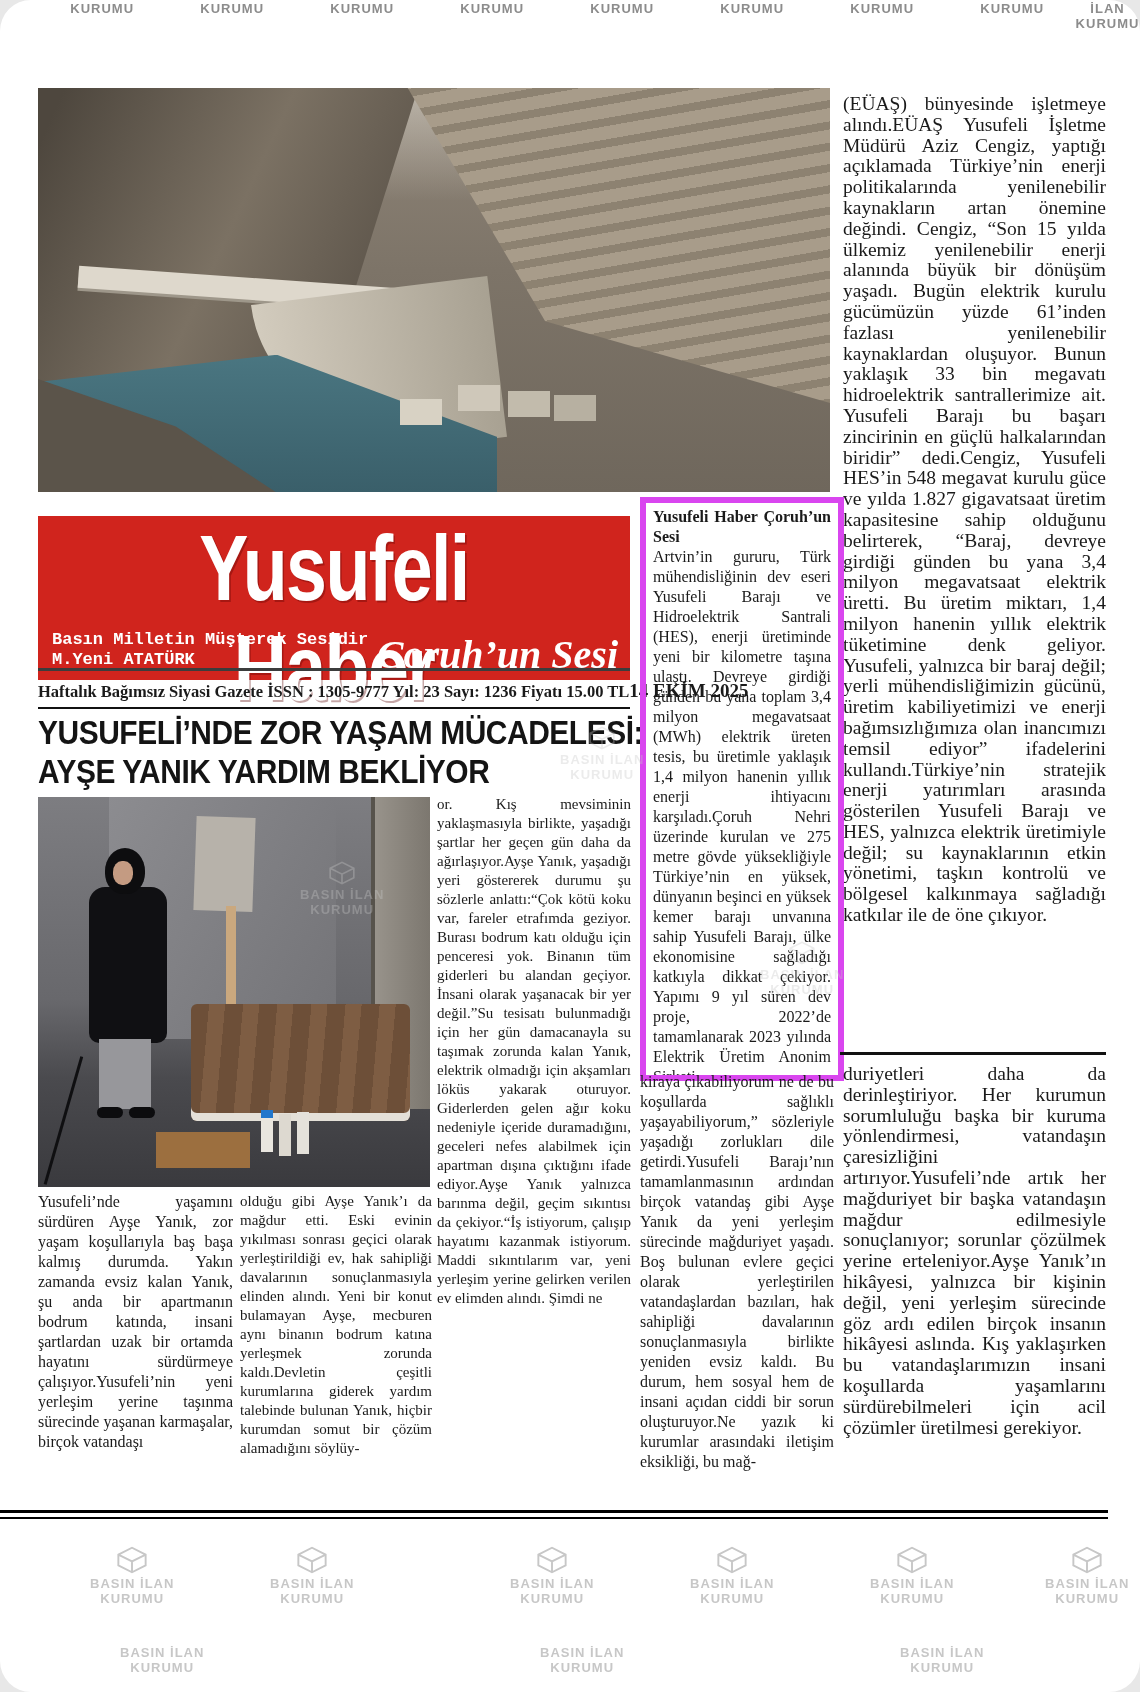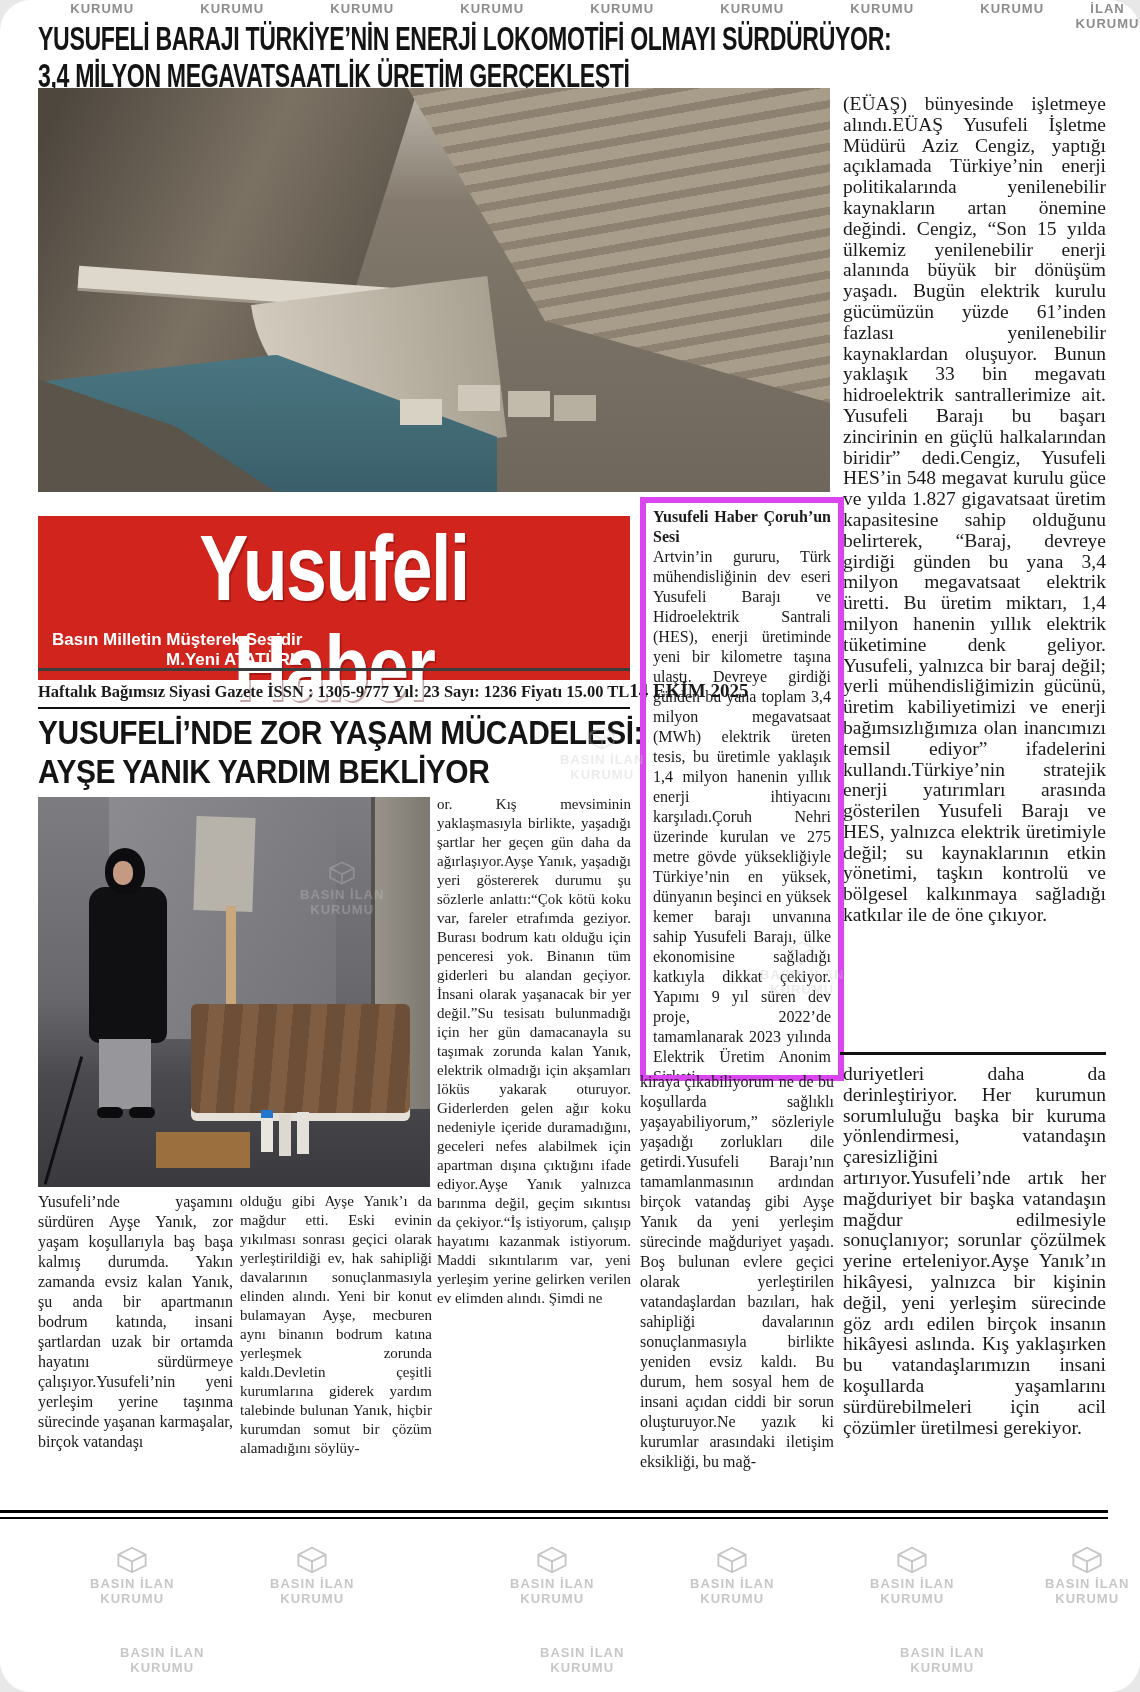--- a/index.html
+++ b/index.html
@@ -10,22 +10,22 @@
   .headline{font-family:"Liberation Sans",sans-serif;font-weight:bold;color:#141414;}
   .hline{display:block;white-space:nowrap;transform-origin:0 50%;}
   .h1 .hline{font-size:33px;line-height:37px;transform:scaleX(0.70);letter-spacing:-0.5px;}
   .h2 .hline{font-size:34px;line-height:39px;transform:scaleX(0.88);letter-spacing:-0.5px;}
   
   .masthead{background:#d0241d;color:#ffffff;}
   .mast-title{position:absolute;top:2px;left:0;width:100%;text-align:center;
       font-family:"Liberation Sans",sans-serif;font-weight:bold;font-size:92px;line-height:100px;
       transform:scaleX(0.80);transform-origin:50% 50%;letter-spacing:-2px;
       text-shadow:2px 2px 0 rgba(90,0,0,0.35);}
-  .mast-slogan{position:absolute;left:14px;bottom:10px;text-align:right;
-      font-family:Liberation Sans, sans-serif;font-weight:bold;font-size:17px;line-height:20px;}
+  .mast-slogan{position:absolute;left:14px;bottom:10px;text-align:left;
+      font-family:Liberation Mono, monospace;font-weight:bold;font-size:17px;line-height:20px;}
   .mast-tagline{position:absolute;right:12px;bottom:2px;
       font-family:"Liberation Serif",serif;font-style:italic;font-weight:bold;font-size:40px;}
   .mast-underline{background:#3c3c3c;}
   
   .infobar{display:flex;align-items:baseline;
       font-weight:bold;font-size:16.5px;white-space:nowrap;}
   .info-date{font-size:19px;}
   
   .bodytext{font-size:16px;line-height:20px;text-align:justify;overflow:hidden;}
   .narrow{font-size:15px;line-height:19px;}
@@ -119,44 +119,41 @@
     </div>
   <div class="wm wm-top abs" style="left:970px;top:-14px;">
       <span>BASIN İLAN</span>
       <span>KURUMU</span>
     </div>
   <div class="wm wm-top abs" style="left:1075px;top:-14px;">
       <span>BASIN İLAN</span>
       <span>KURUMU</span>
     </div>
 
-  <div class="headline h1 abs" style="left:38px;top:20px;width:1080px;">
-    <span class="hline">YUSUFELİ BARAJI TÜRKİYE’NİN ENERJİ LOKOMOTİFİ OLMAYI SÜRDÜRÜYOR:</span>
-    <span class="hline">3,4 MİLYON MEGAVATSAATLİK ÜRETİM GERÇEKLEŞTİ</span>
-  </div>
 
   <div class="photo dam abs" style="left:38px;top:88px;width:792px;height:404px;">
     <div class="dam-haze"></div>
     <div class="dam-mtn-left"></div>
     <div class="dam-mtn-right"></div>
     <div class="dam-crest"></div>
     <div class="dam-face"></div>
     <div class="dam-water"></div>
     <div class="dam-fore"></div>
     <div class="dam-buildings"></div>
   </div>
 
   <div class="col5text abs" style="left:843px;top:94px;width:263px;height:948px;">(EÜAŞ) bünyesinde işletmeye alındı.EÜAŞ Yusufeli İşletme Müdürü Aziz Cengiz, yaptığı açıklamada Türkiye’nin enerji politikalarında yenilenebilir kaynakların artan önemine değindi. Cengiz, “Son 15 yılda ülkemiz yenilenebilir enerji alanında büyük bir dönüşüm yaşadı. Bugün elektrik kurulu gücümüzün yüzde 61’inden fazlası yenilenebilir kaynaklardan oluşuyor. Bunun yaklaşık 33 bin megavatı hidroelektrik santrallerimize ait. Yusufeli Barajı bu başarı zincirinin en güçlü halkalarından biridir” dedi.Cengiz, Yusufeli HES’in 548 megavat kurulu güce ve yılda 1.827 gigavatsaat üretim kapasitesine sahip olduğunu belirterek, “Baraj, devreye girdiği günden bu yana 3,4 milyon megavatsaat elektrik üretti. Bu üretim miktarı, 1,4 milyon hanenin yıllık elektrik tüketimine denk geliyor. Yusufeli, yalnızca bir baraj değil; yerli mühendisliğimizin gücünü, üretim kabiliyetimizi ve enerji bağımsızlığımıza olan inancımızı temsil ediyor” ifadelerini kullandı.Türkiye’nin stratejik enerji yatırımları arasında gösterilen Yusufeli Barajı ve HES, yalnızca elektrik üretimiyle değil; su kaynaklarının etkin yönetimi, taşkın kontrolü ve bölgesel kalkınmaya sağladığı katkılar ile de öne çıkıyor.</div>
 
   <div class="masthead abs" style="left:38px;top:516px;width:592px;height:164px;">
     <div class="mast-title">Yusufeli Haber</div>
     <div class="mast-slogan">
       <span style="display:block;">Basın Milletin Müşterek Sesidir</span>
       <span style="display:block;">M.Yeni ATATÜRK</span>
     </div>
+    <div class="mast-tagline">Çoruh’un Sesi</div>
   </div>
   <div class="mast-underline abs" style="left:38px;top:668px;width:592px;height:3px;"></div>
 
   <div class="infobar abs" style="left:38px;top:680px;width:592px;">
     <span class="info-left">Haftalık Bağımsız Siyasi Gazete İSSN : 1305-9777  Yıl: 23  Sayı: 1236  Fiyatı 15.00 TL</span>
     <span class="info-date">14 EKİM 2025</span>
   </div>
   <div class="rule abs" style="left:38px;top:707px;width:592px;height:2px;"></div>
 
   <div class="headline h2 abs" style="left:38px;top:713px;width:620px;">

